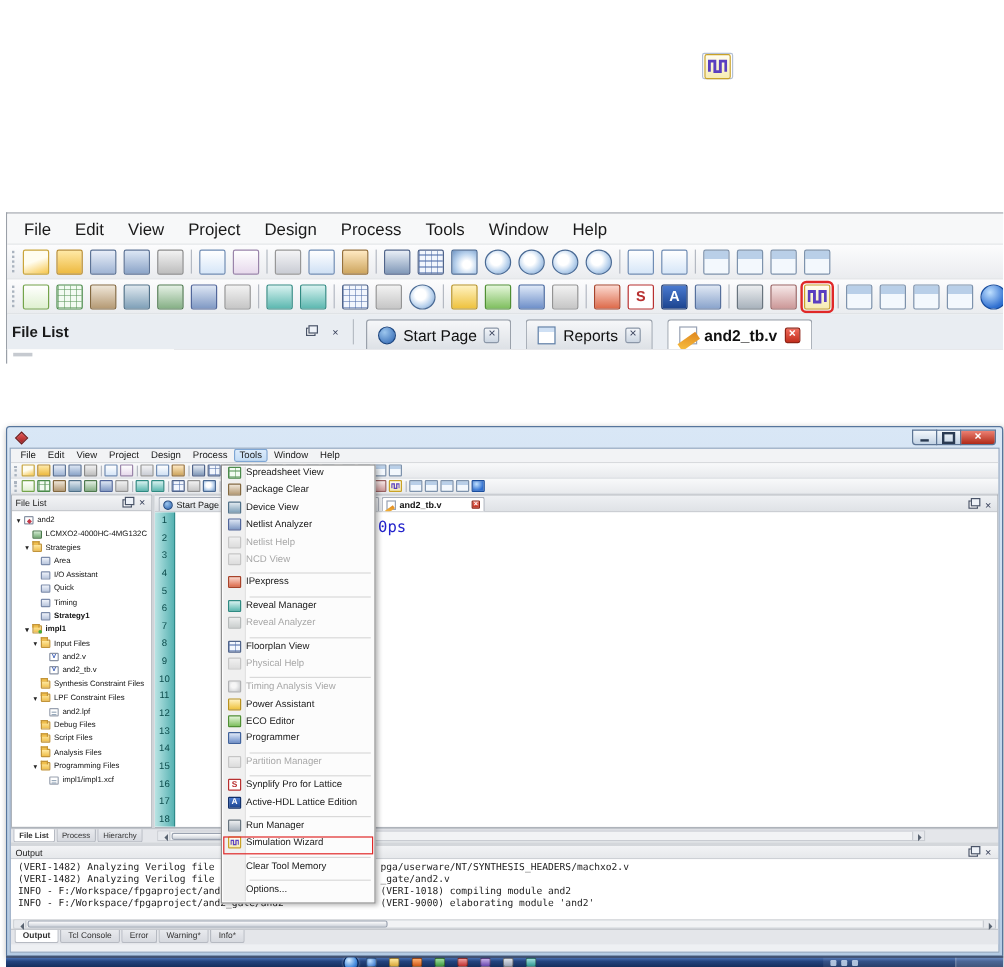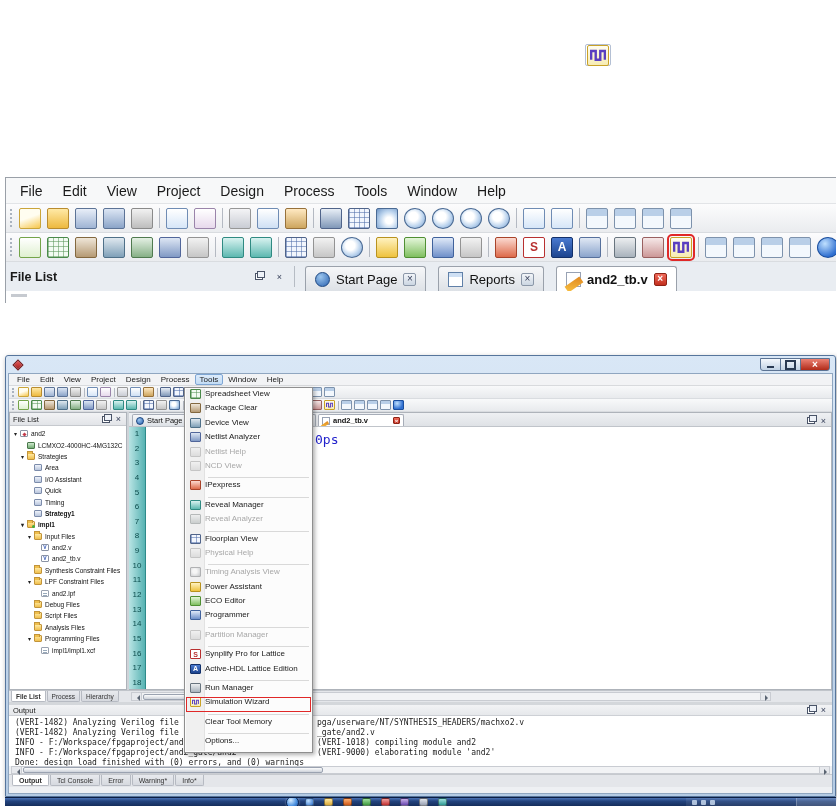--- a/index.html
+++ b/index.html
@@ -598,21 +598,20 @@
     <div id="out-header">
       <span>Output</span>
       <span class="float-btn"></span>
       <span class="xbtn"></span>
     </div>
     <div id="out-lines">
         <div class="out-line"><span class="seg-l">(VERI-1482) Analyzing Verilog file </span><span class="seg-r">pga/userware/NT/SYNTHESIS_HEADERS/machxo2.v</span></div>
         <div class="out-line"><span class="seg-l">(VERI-1482) Analyzing Verilog file F</span><span class="seg-r">_gate/and2.v</span></div>
         <div class="out-line"><span class="seg-l">INFO - F:/Workspace/fpgaproject/and2</span><span class="seg-r">(VERI-1018) compiling module and2</span></div>
         <div class="out-line"><span class="seg-l">INFO - F:/Workspace/fpgaproject/and2_gate/and2</span><span class="seg-r">(VERI-9000) elaborating module 'and2'</span></div>
-        <div class="out-line"><span class="seg-l">Done: design load finished with (0) errors, and (0) warnings</span></div>
       </div>
     <div class="hscroll" id="out-scroll">
       <span class="sarrow left"></span>
       <span class="sthumb wide"></span>
       <span class="sarrow right"></span>
     </div>
     <div id="out-tabs">
         <span class="btab active">Output</span>
         <span class="btab">Tcl Console</span>
         <span class="btab">Error</span>

